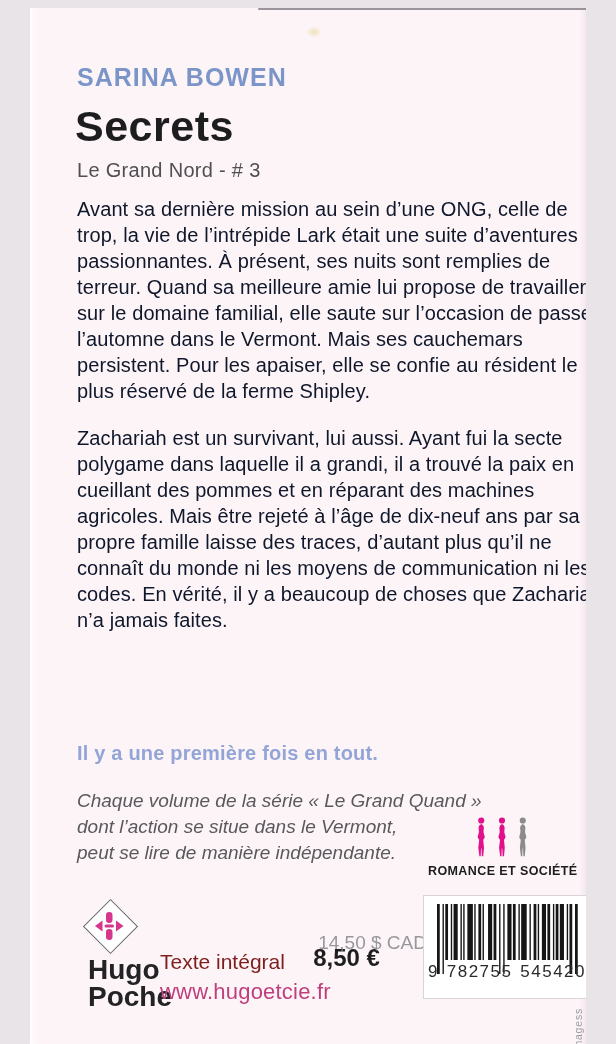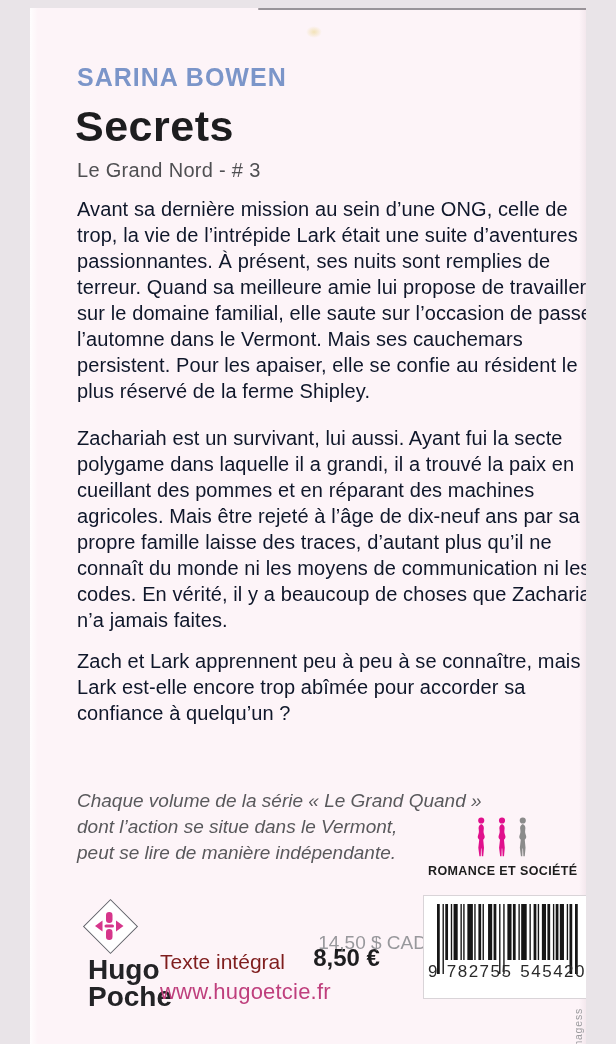--- a/index.html
+++ b/index.html
@@ -76,22 +76,22 @@
   <div class="scan-left"></div>
   <div class="scan-right"></div>
   <div class="smudge"></div>
 
   <h2 class="author">SARINA BOWEN</h2>
   <h1 class="title">Secrets</h1>
   <div class="series">Le Grand Nord - # 3</div>
 
   <p class="para p1">Avant sa dernière mission au sein d’une ONG, celle de trop, la vie de l’intrépide Lark était une suite d’aventures passionnantes. À présent, ses nuits sont remplies de terreur. Quand sa meilleure amie lui propose de travailler sur le domaine familial, elle saute sur l’occasion de passer l’automne dans le Vermont. Mais ses cauchemars persistent. Pour les apaiser, elle se confie au résident le plus réservé de la ferme Shipley.</p>
   <p class="para p2">Zachariah est un survivant, lui aussi. Ayant fui la secte polygame dans laquelle il a grandi, il a trouvé la paix en cueillant des pommes et en réparant des machines agricoles. Mais être rejeté à l’âge de dix-neuf ans par sa propre famille laisse des traces, d’autant plus qu’il ne connaît du monde ni les moyens de communication ni les codes. En vérité, il y a beaucoup de choses que Zachariah n’a jamais faites.</p>
-  <p class="para p3">Zach et Lark apprennent peu à peu à se connaître, mais Lark est-elle encore trop abîmée pour accorder sa confiance à quelqu’un ?</p>
 
+  <div class="tagline">Il y a une première fois en tout.</div>
 
   <div class="note">
     <div>Chaque volume de la série « Le Grand Quand »</div>
     <div>dont l’action se situe dans le Vermont,</div>
     <div>peut se lire de manière indépendante.</div>
   </div>
 
   <div class="badge">
     <svg width="60" height="42" viewBox="0 0 78 52">
       <defs>

